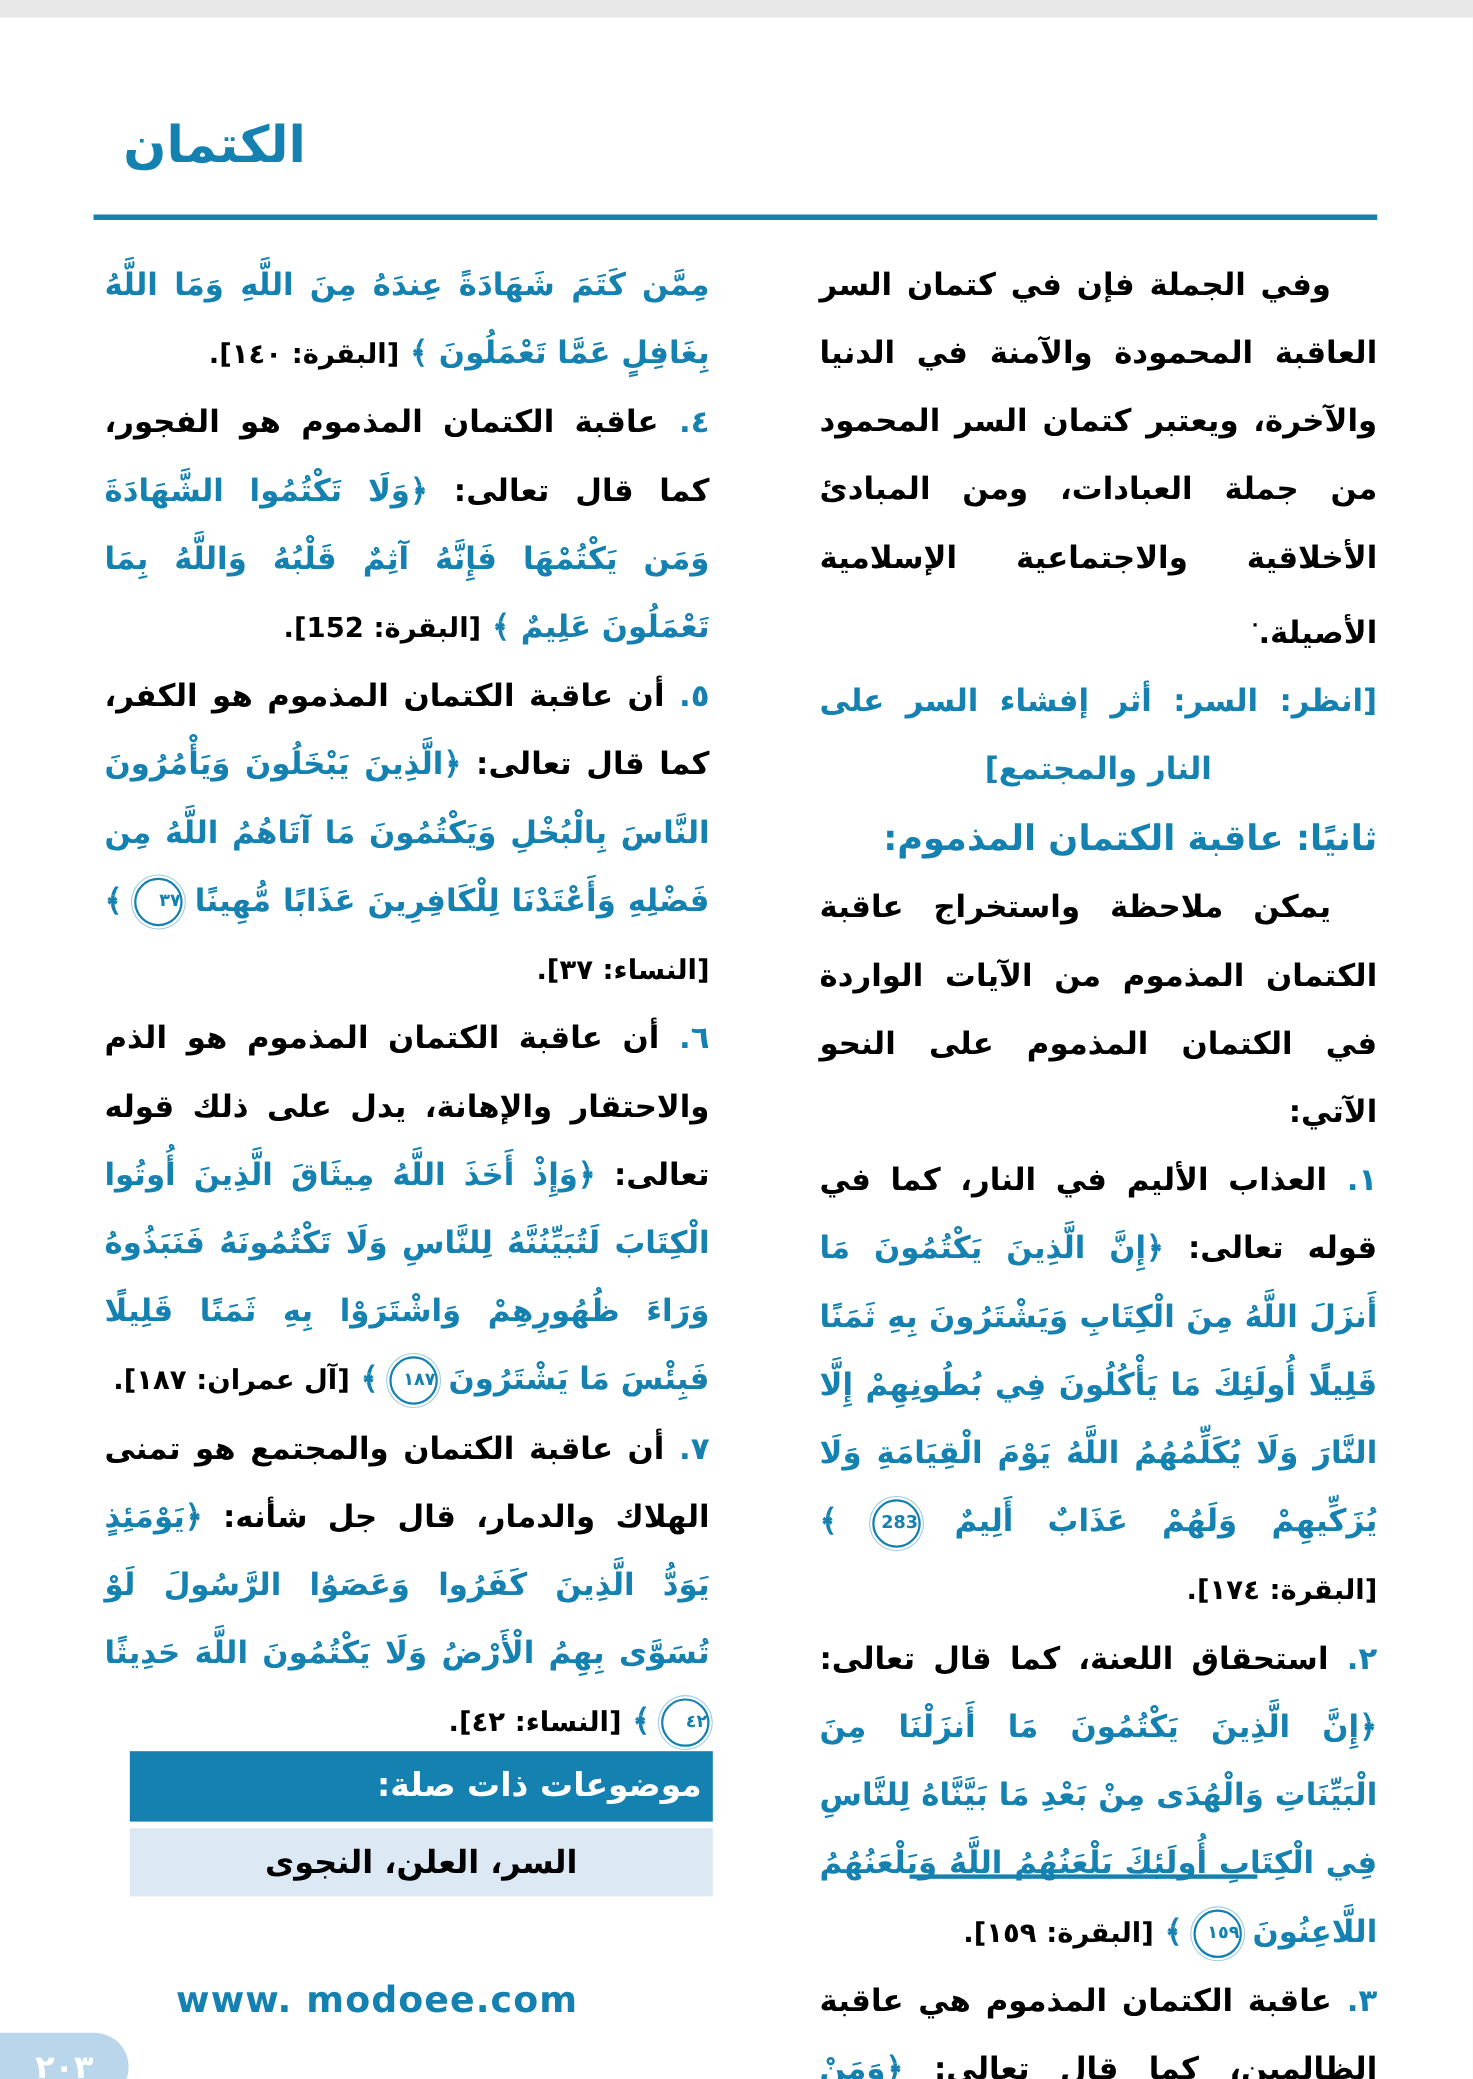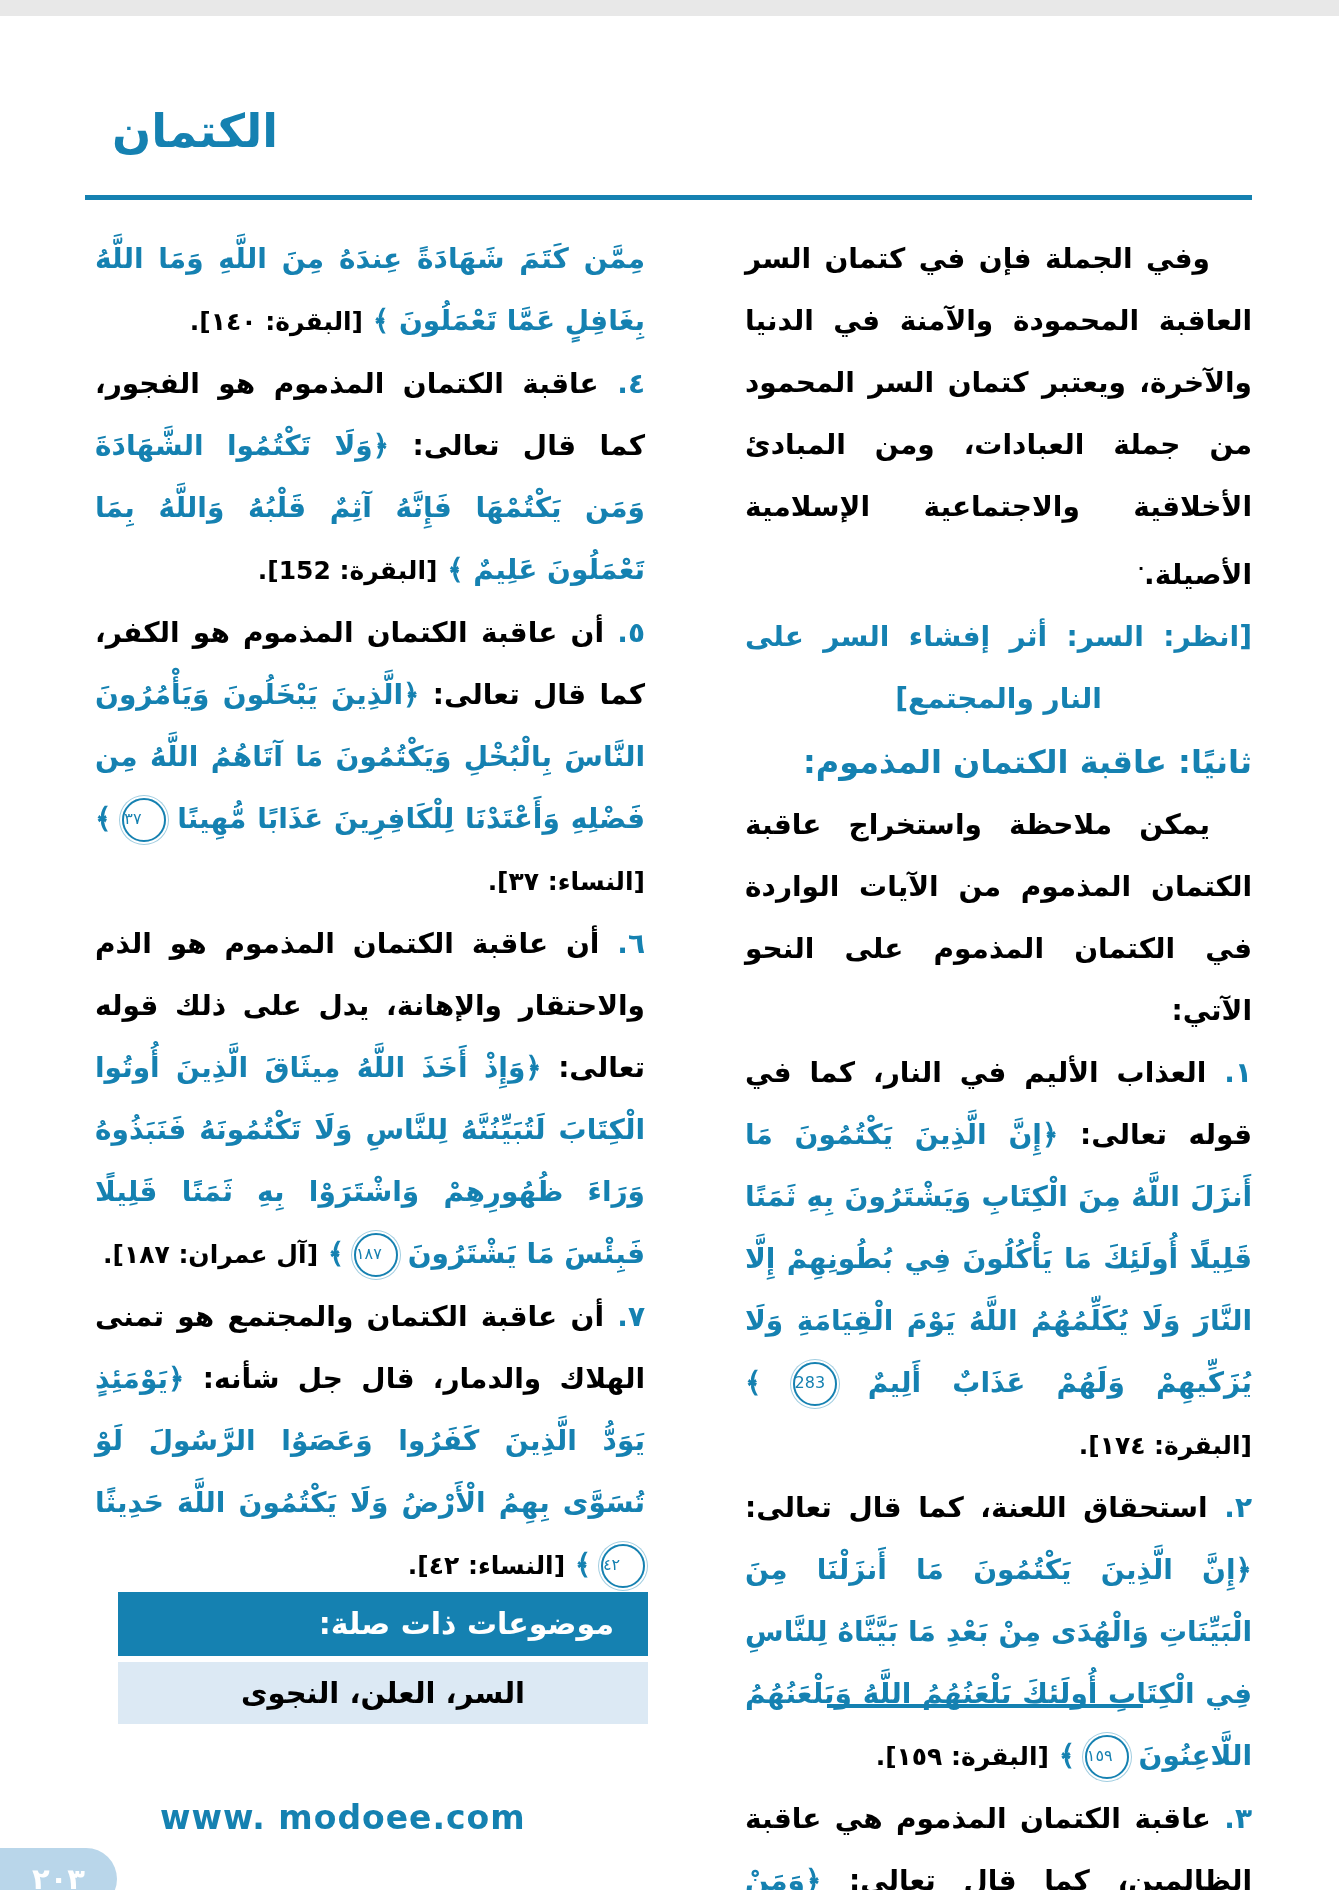--- a/index.html
+++ b/index.html
@@ -29,29 +29,29 @@
   .ref{font-size:25px;color:#000;}
   .num{color:#1581B1;}
   .fn-marker{font-size:16px;color:#000;vertical-align:super;}
   .see-also{color:#1581B1;text-align:justify;text-align-last:center;}
   .section-heading{
     color:#1581B1;font-size:32px;font-weight:bold;margin:0;line-height:64px;
   }
   .ayah{
     display:inline-block;width:40px;height:40px;line-height:38px;
     border:2px solid #1581B1;border-radius:50%;
-    color:#1581B1;font-size:16px;font-weight:normal;text-align:left;
+    color:#1581B1;font-size:16px;font-weight:bold;text-align:right;
     vertical-align:middle;text-indent:0;
     box-shadow:0 0 0 2px #fff,0 0 0 3px #1581b166;
   }
   
   .related-topics{position:absolute;left:118px;top:1576px;width:530px;}
   .rt-header{
     background:#1581B1;color:#fff;font-size:30px;font-weight:bold;
-    padding:12px 34px;line-height:40px;text-align:right;
+    padding:12px 10px;line-height:40px;text-align:right;
   }
   .rt-items{
     background:#DCE9F4;color:#000;font-size:29px;font-weight:bold;
     padding:11px 26px;line-height:40px;margin-top:6px;text-align:center;
   }
   
   .footnote-rule{position:absolute;left:827px;top:1688px;width:316px;height:4px;background:#1581B1;}
   .footnote{
     position:absolute;left:700px;top:1700px;width:443px;
     font-size:27px;font-weight:bold;text-align:center;direction:rtl;line-height:50px;

